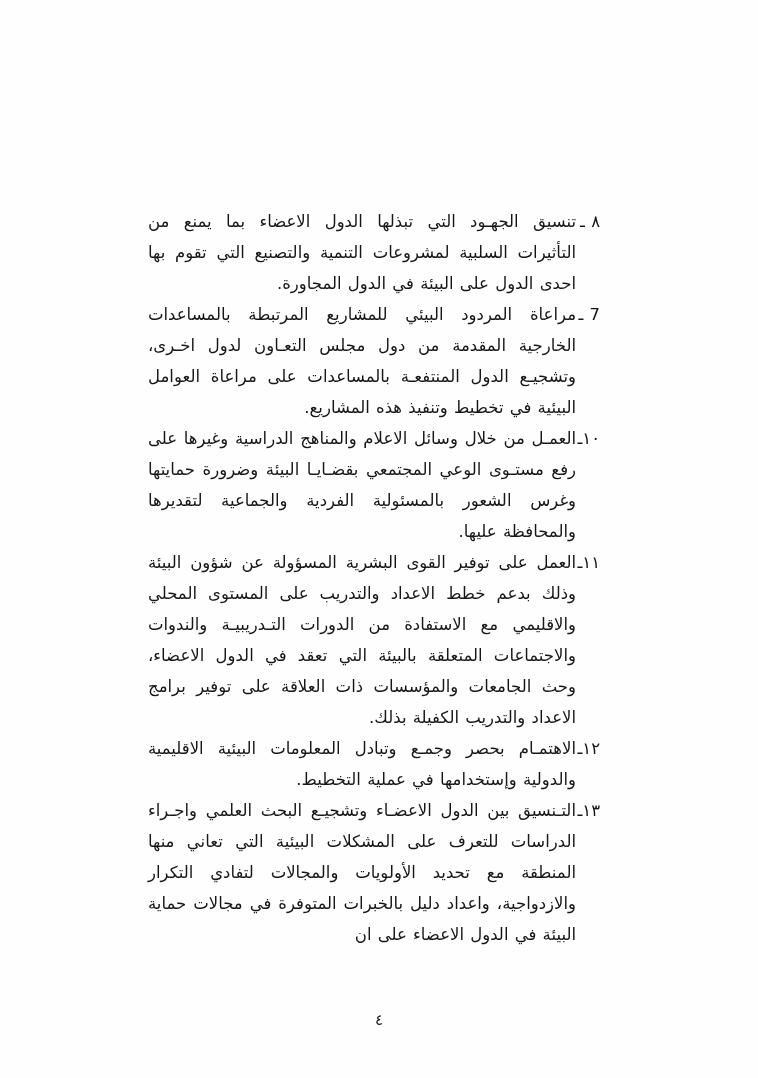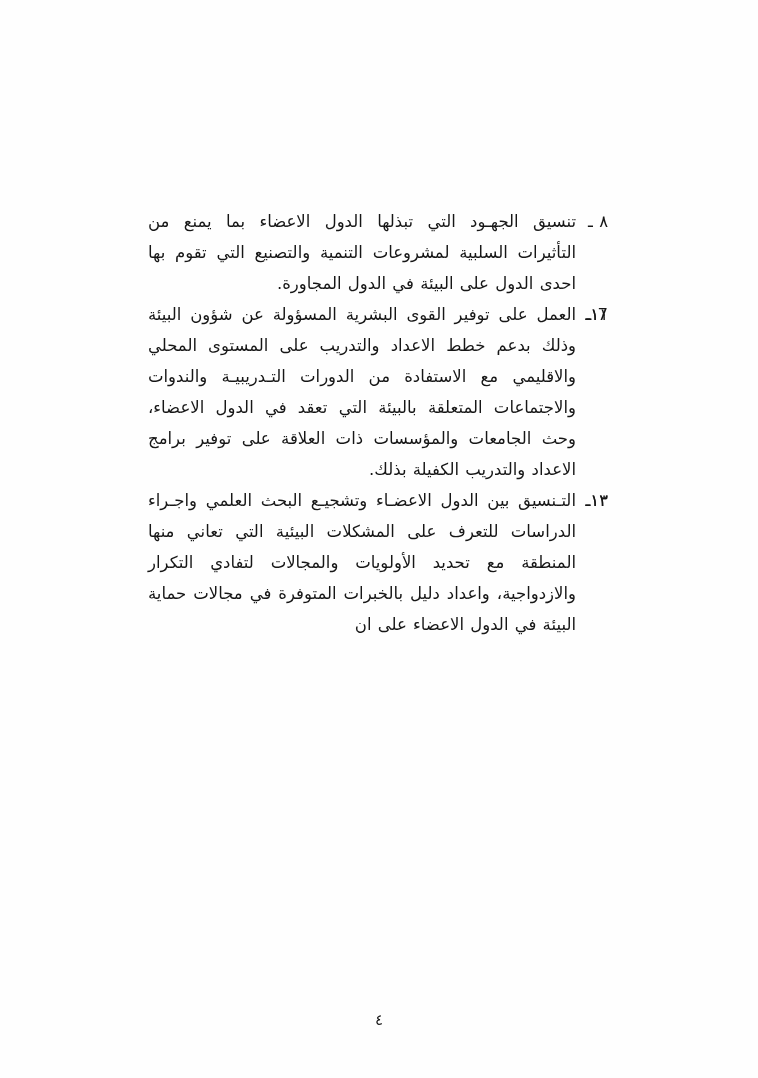--- a/index.html
+++ b/index.html
@@ -33,21 +33,21 @@
     unicode-bidi: embed;
     text-align: justify;
     font-size: 16.5px;
     line-height: 31px;
     padding-right: 32px; 
     letter-spacing: 0px;
     word-spacing: 1px;
   }
   .item .num {
     position: absolute;
-    right: 0;
+    right: 8px;
     top: 0;
     white-space: nowrap;
   }
   .page-number {
     position: absolute;
     top: 1008px;
     left: 0;
     width: 758px;
     text-align: center;
     font-size: 15px;
@@ -62,33 +62,36 @@
 
   <div class="text-block">
 
     <div class="item">
       <span class="num">٨ ـ</span>
       <span class="txt">تنسيق الجهـود التي تبذلها الدول الاعضاء بما يمنع من التأثيرات السلبية لمشروعات التنمية والتصنيع التي تقوم بها احدى الدول على البيئة في الدول المجاورة.</span>
     </div>
 
     <div class="item">
       <span class="num">7 ـ</span>
+      <span class="txt">مراعاة المردود البيئي للمشاريع المرتبطة بالمساعدات الخارجية المقدمة من دول مجلس التعـاون لدول اخـرى، وتشجيـع الدول المنتفعـة بالمساعدات على مراعاة العوامل البيئية في تخطيط وتنفيذ هذه المشاريع.</span>
     </div>
 
     <div class="item">
       <span class="num">١٠ـ</span>
+      <span class="txt">العمـل من خلال وسائل الاعلام والمناهج الدراسية وغيرها على رفع مستـوى الوعي المجتمعي بقضـايـا البيئة وضرورة حمايتها وغرس الشعور بالمسئولية الفردية والجماعية لتقديرها والمحافظة عليها.</span>
     </div>
 
     <div class="item">
       <span class="num">١١ـ</span>
       <span class="txt">العمل على توفير القوى البشرية المسؤولة عن شؤون البيئة وذلك بدعم خطط الاعداد والتدريب على المستوى المحلي والاقليمي مع الاستفادة من الدورات التـدريبيـة والندوات والاجتماعات المتعلقة بالبيئة التي تعقد في الدول الاعضاء، وحث الجامعات والمؤسسات ذات العلاقة على توفير برامج الاعداد والتدريب الكفيلة بذلك.</span>
     </div>
 
     <div class="item">
       <span class="num">١٢ـ</span>
+      <span class="txt">الاهتمـام بحصر وجمـع وتبادل المعلومات البيئية الاقليمية والدولية وإستخدامها في عملية التخطيط.</span>
     </div>
 
     <div class="item">
       <span class="num">١٣ـ</span>
       <span class="txt">التـنسيق بين الدول الاعضـاء وتشجيـع البحث العلمي واجـراء الدراسات للتعرف على المشكلات البيئية التي تعاني منها المنطقة مع تحديد الأولويات والمجالات لتفادي التكرار والازدواجية، واعداد دليل بالخبرات المتوفرة في مجالات حماية البيئة في الدول الاعضاء على ان</span>
     </div>
 
   </div>
 
   <div class="page-number">٤</div>

